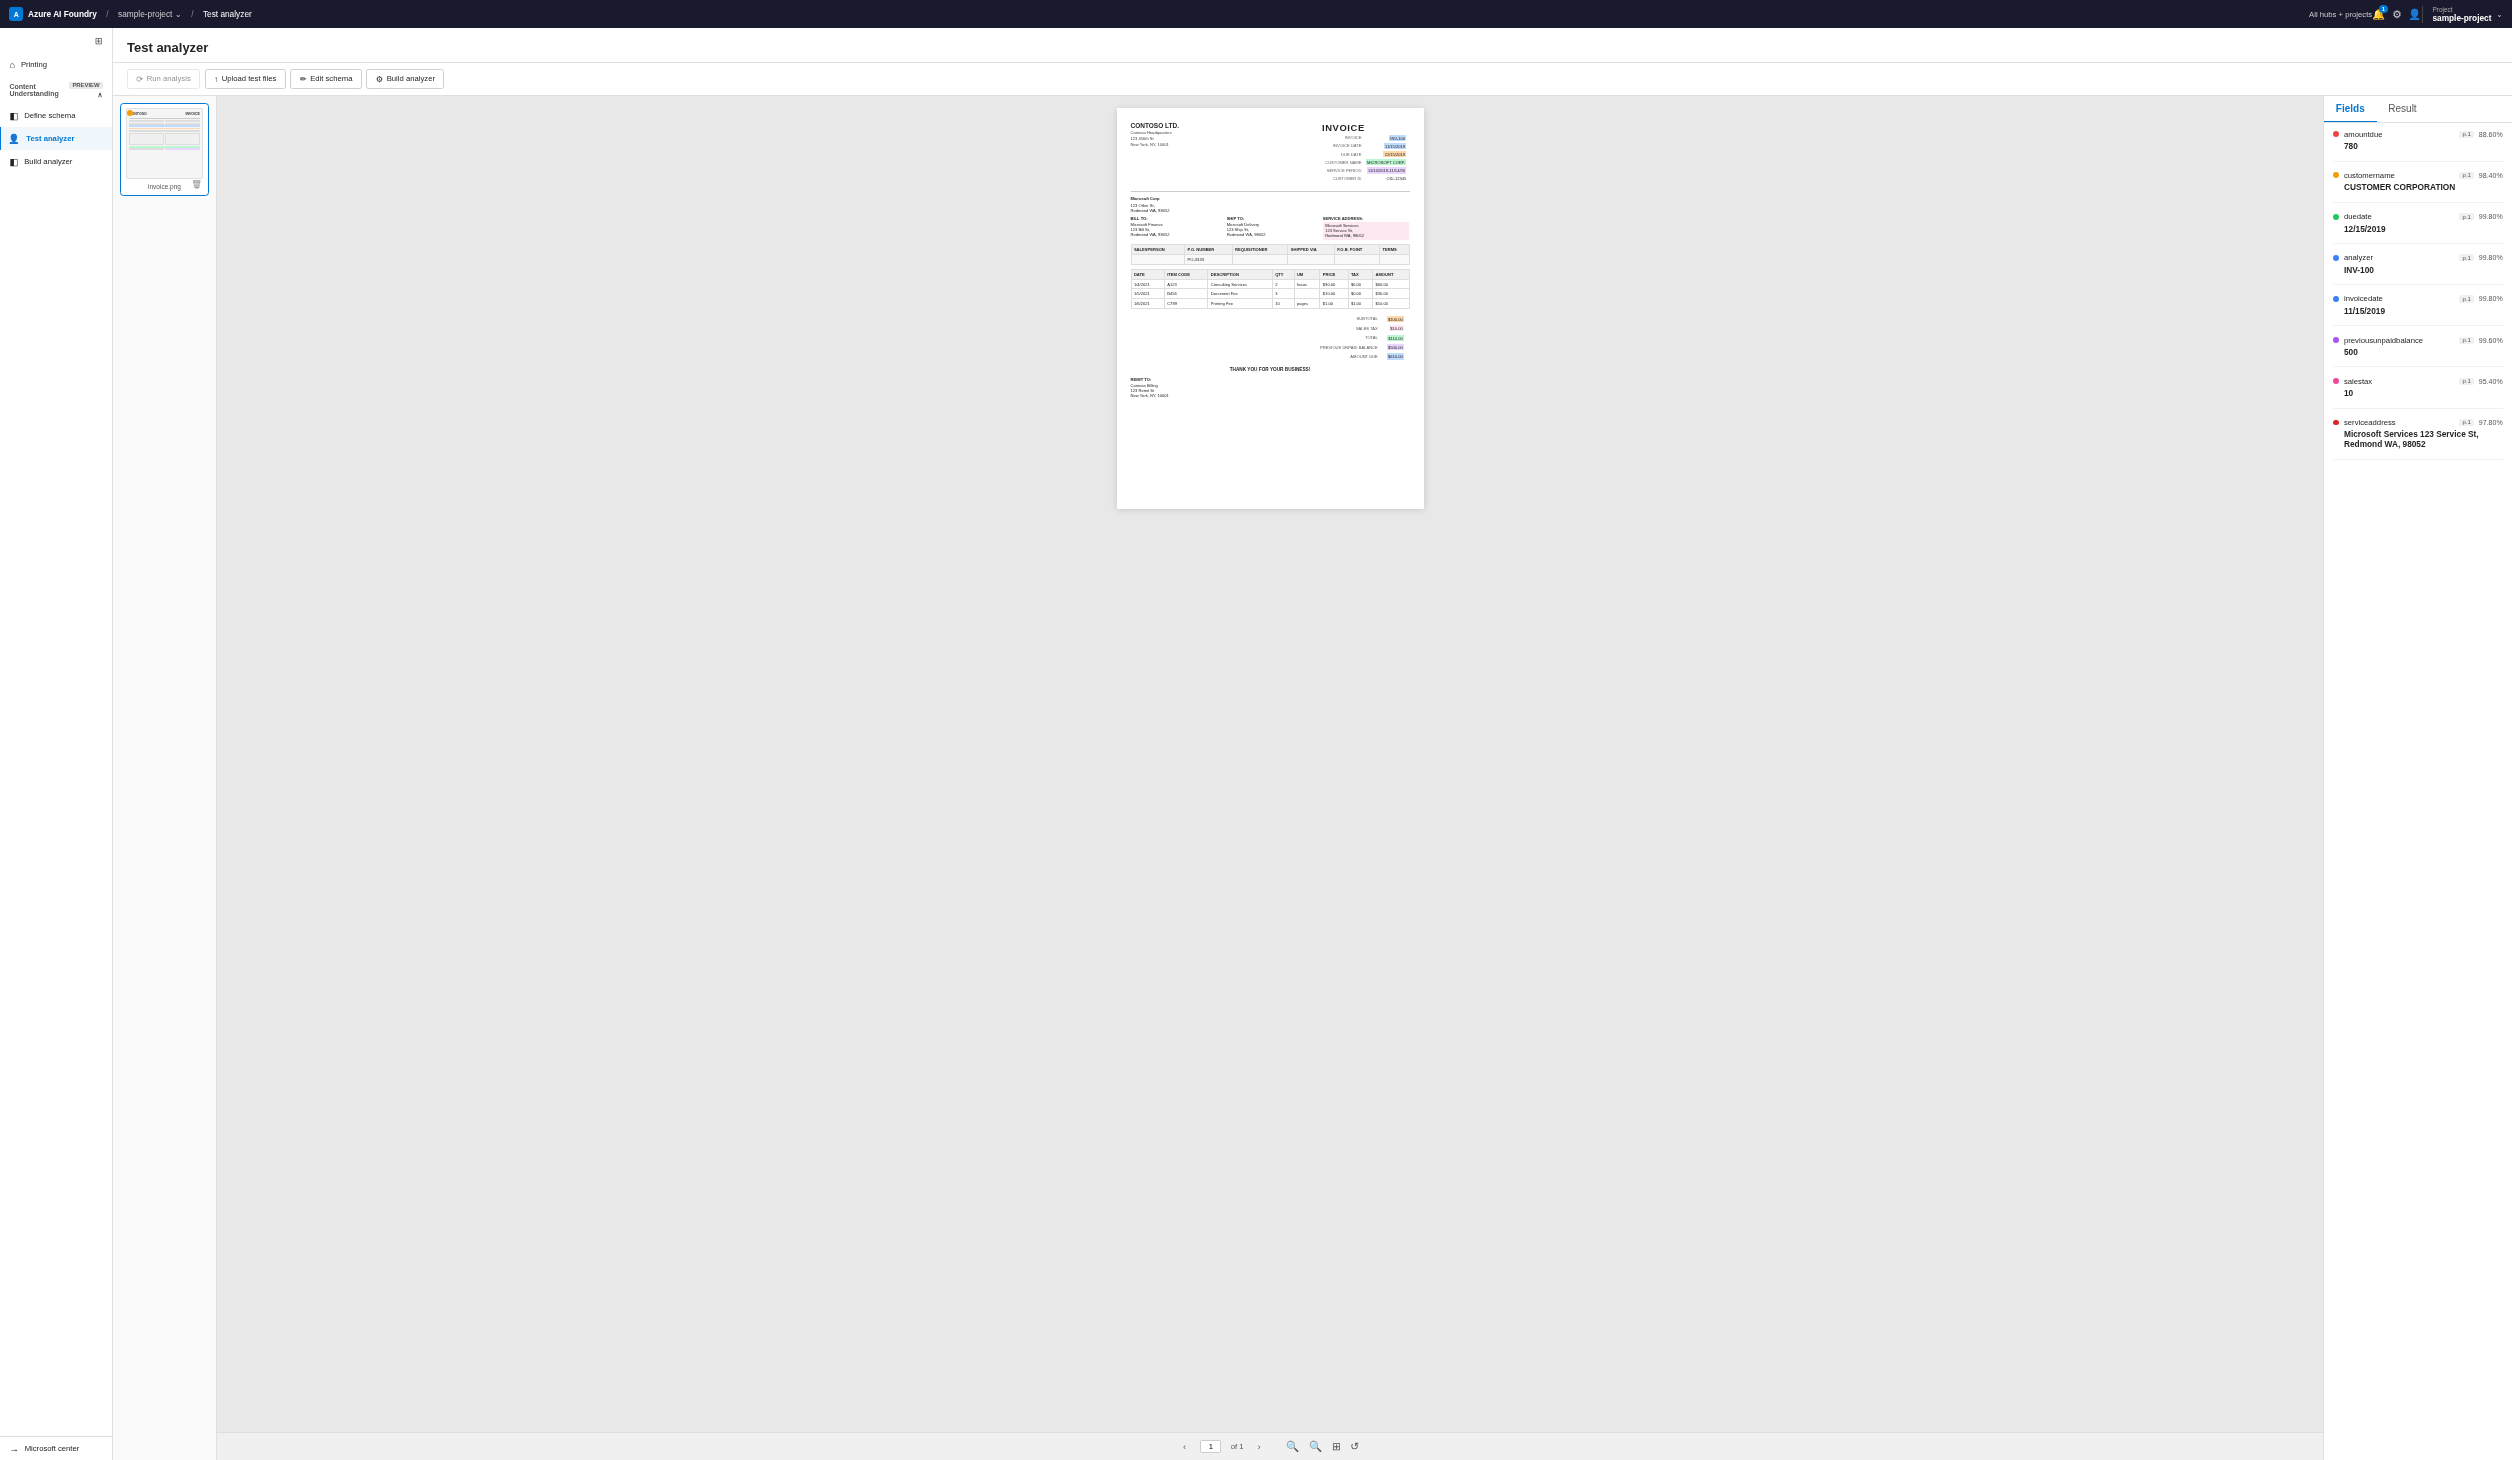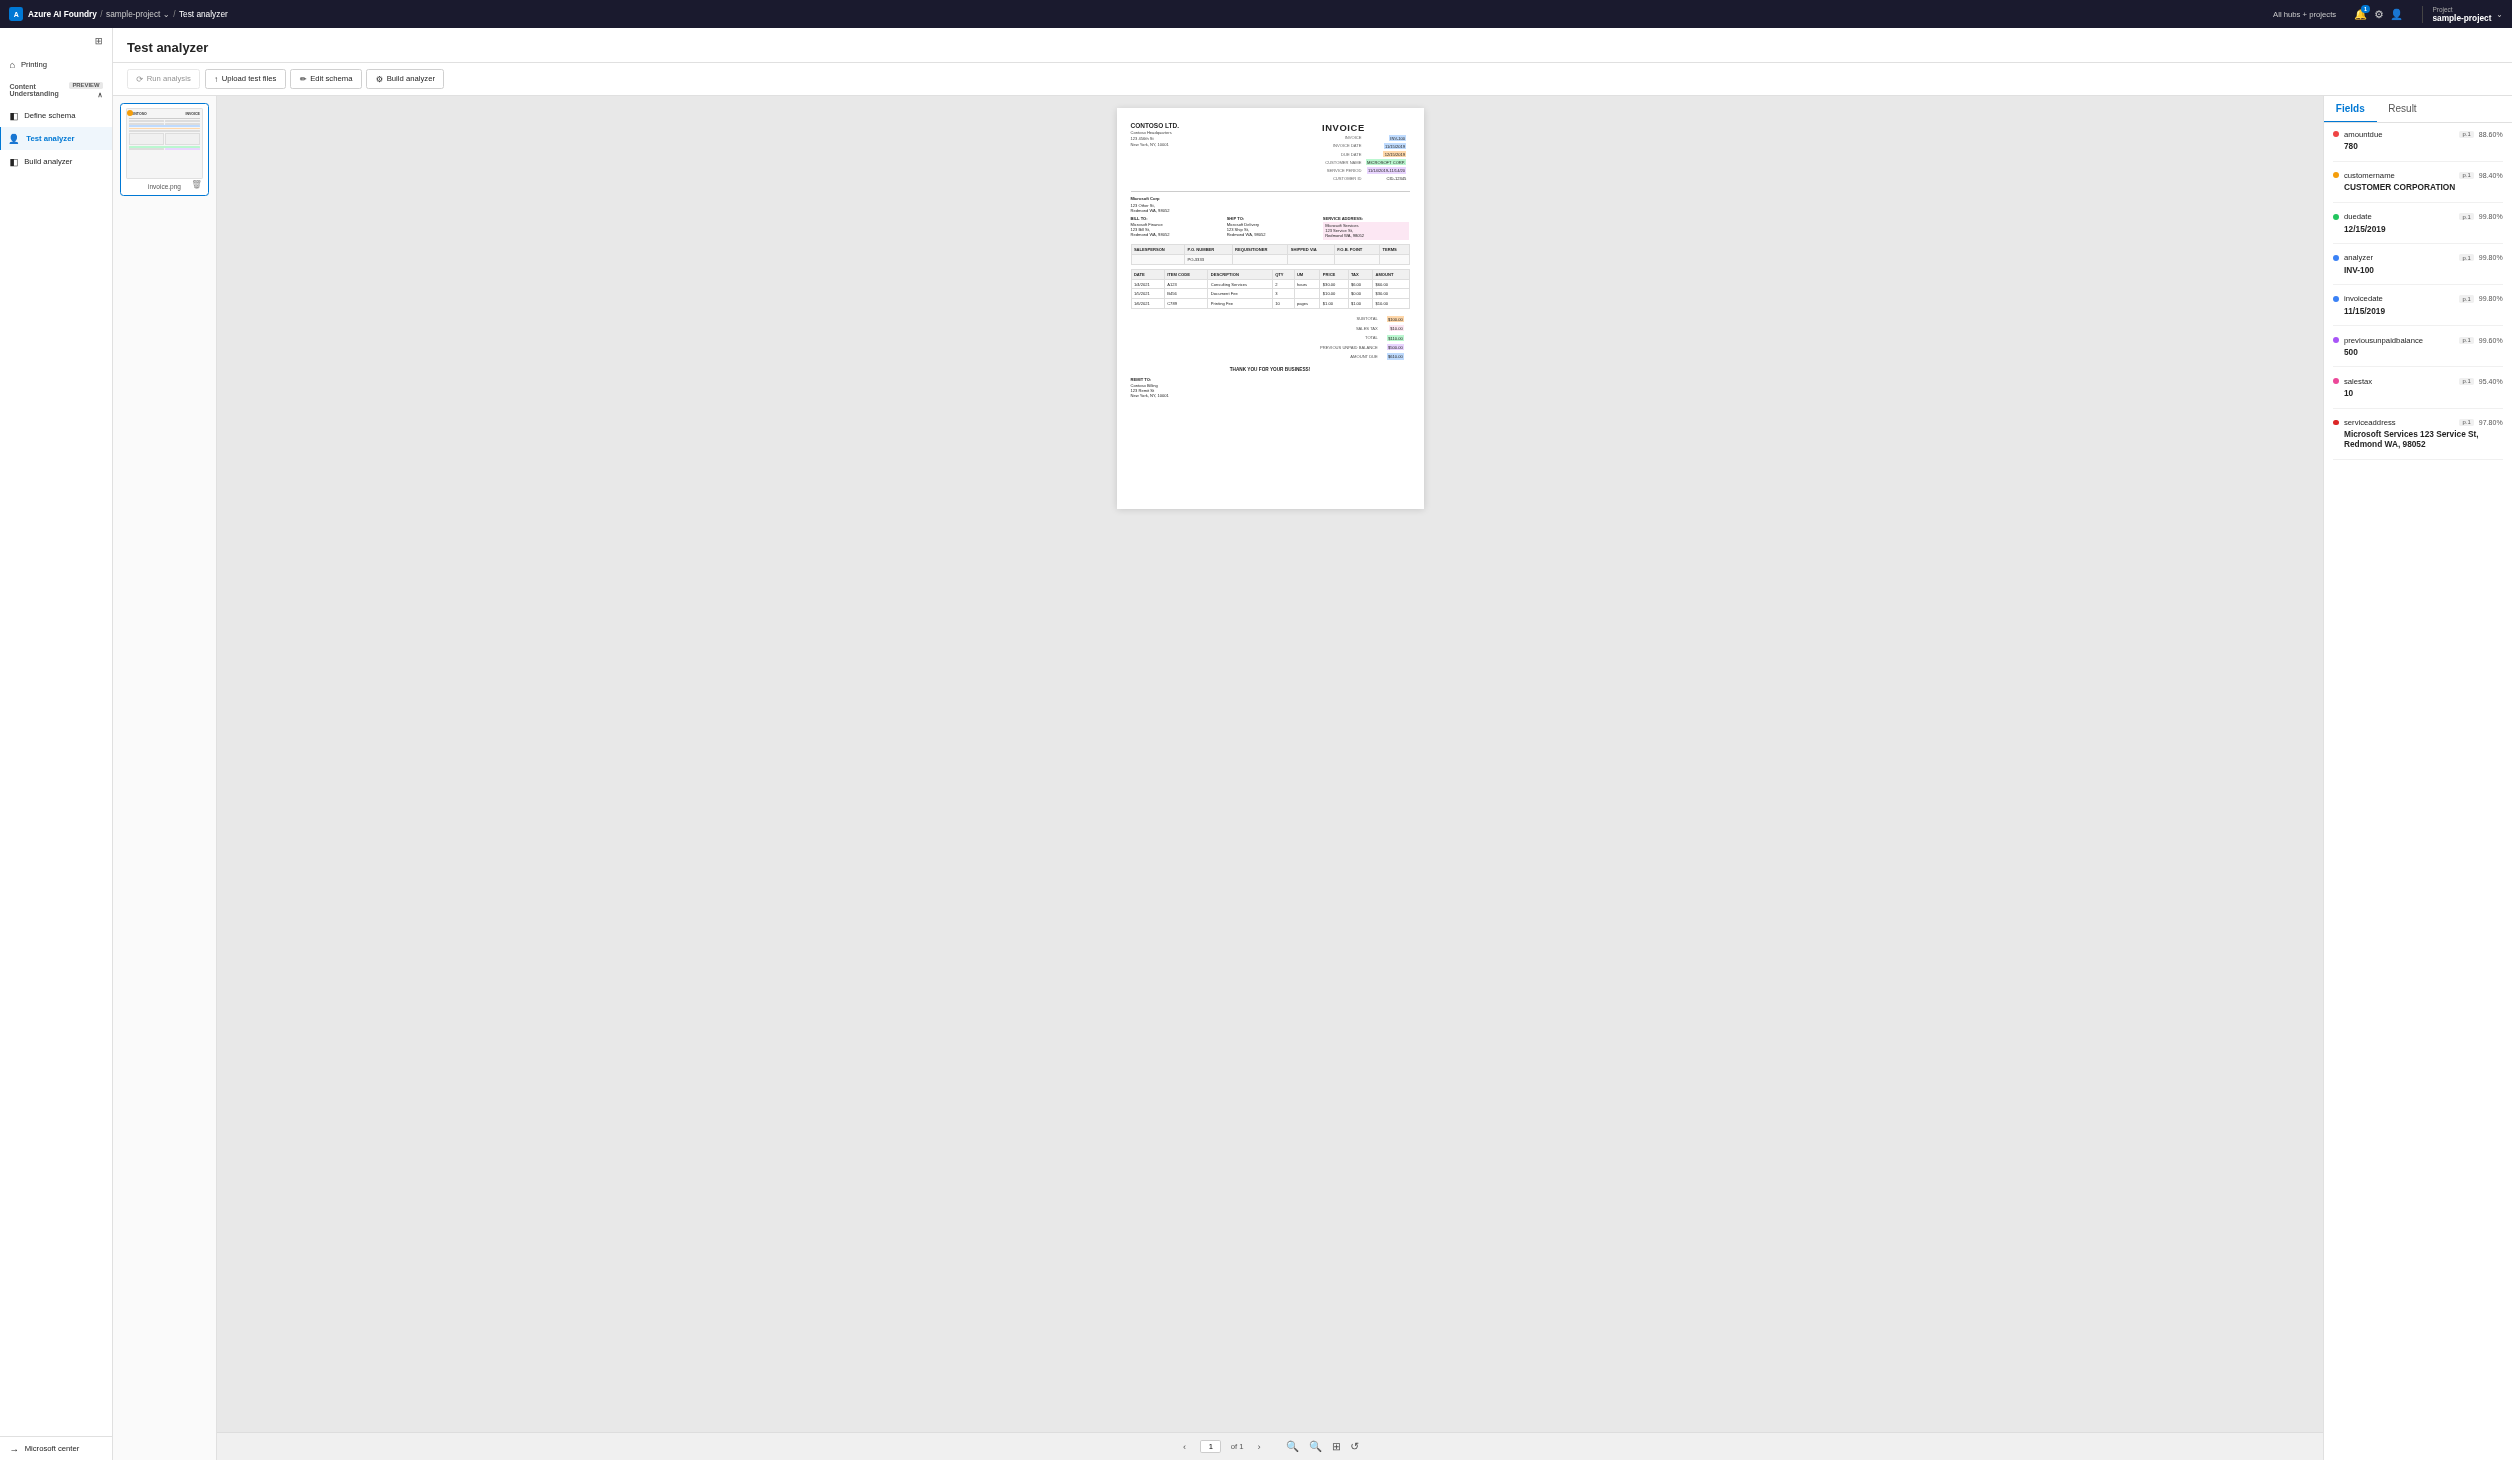--- a/index.html
+++ b/index.html
@@ -4,27 +4,27 @@
   <style>
     * { box-sizing: border-box; margin: 0; padding: 0; }
     body { font-family: 'Segoe UI', Arial, sans-serif; font-size: 8.3px; background: #f5f5f5; color: #242424; overflow: hidden; height: 100vh; display: flex; flex-direction: column; }
 
     
     .topnav {
       display: flex; align-items: center; justify-content: space-between;
       background: #1a1a2e; color: #fff; height: 28px; padding: 0 9.4px;
       flex-shrink: 0;
     }
-    .topnav-left { display: flex; align-items: center; gap: 1px; font-size: 8.3px; }
+    .topnav-left { display: flex; align-items: center; gap: 7px; font-size: 8.3px; }
     .topnav-brand { display: flex; align-items: center; gap: 4.7px; font-weight: 600; }
     .topnav-brand .azure-icon { width: 14px; height: 14px; background: #0078d4; border-radius: 2.4px; display: flex; align-items: center; justify-content: center; font-size: 7px; color: #fff; font-weight: 700; }
     .breadcrumb-sep { color: #888; margin: 0 2.4px; }
     .breadcrumb-link { color: #ccc; cursor: pointer; display: flex; align-items: center; gap: 2.4px; }
     .breadcrumb-current { color: #fff; font-weight: 500; }
-    .topnav-right { display: flex; align-items: center; gap: 18px; }
+    .topnav-right { display: flex; align-items: center; gap: 0; }
     .topnav-hub { color: #ccc; font-size: 7.7px; cursor: pointer; }
     .topnav-icons { display: flex; align-items: center; gap: 7px; }
     .topnav-icon { color: #ccc; cursor: pointer; font-size: 10.6px; position: relative; }
     .notification-badge { position: absolute; top: -2.4px; right: -2.4px; background: #0078d4; color: #fff; border-radius: 50%; width: 8.3px; height: 8.3px; font-size: 5.3px; display: flex; align-items: center; justify-content: center; font-weight: 700; }
     .topnav-project { display: flex; align-items: center; gap: 4.7px; color: #ccc; font-size: 7.7px; border-left: 0.6px solid #444; padding-left: 9.4px; cursor: pointer; }
     .topnav-project .proj-label { font-size: 6.5px; color: #aaa; }
     .topnav-project .proj-name { color: #fff; font-weight: 600; font-size: 8.3px; }
 
     
     .app-body { display: flex; flex: 1; overflow: hidden; }

